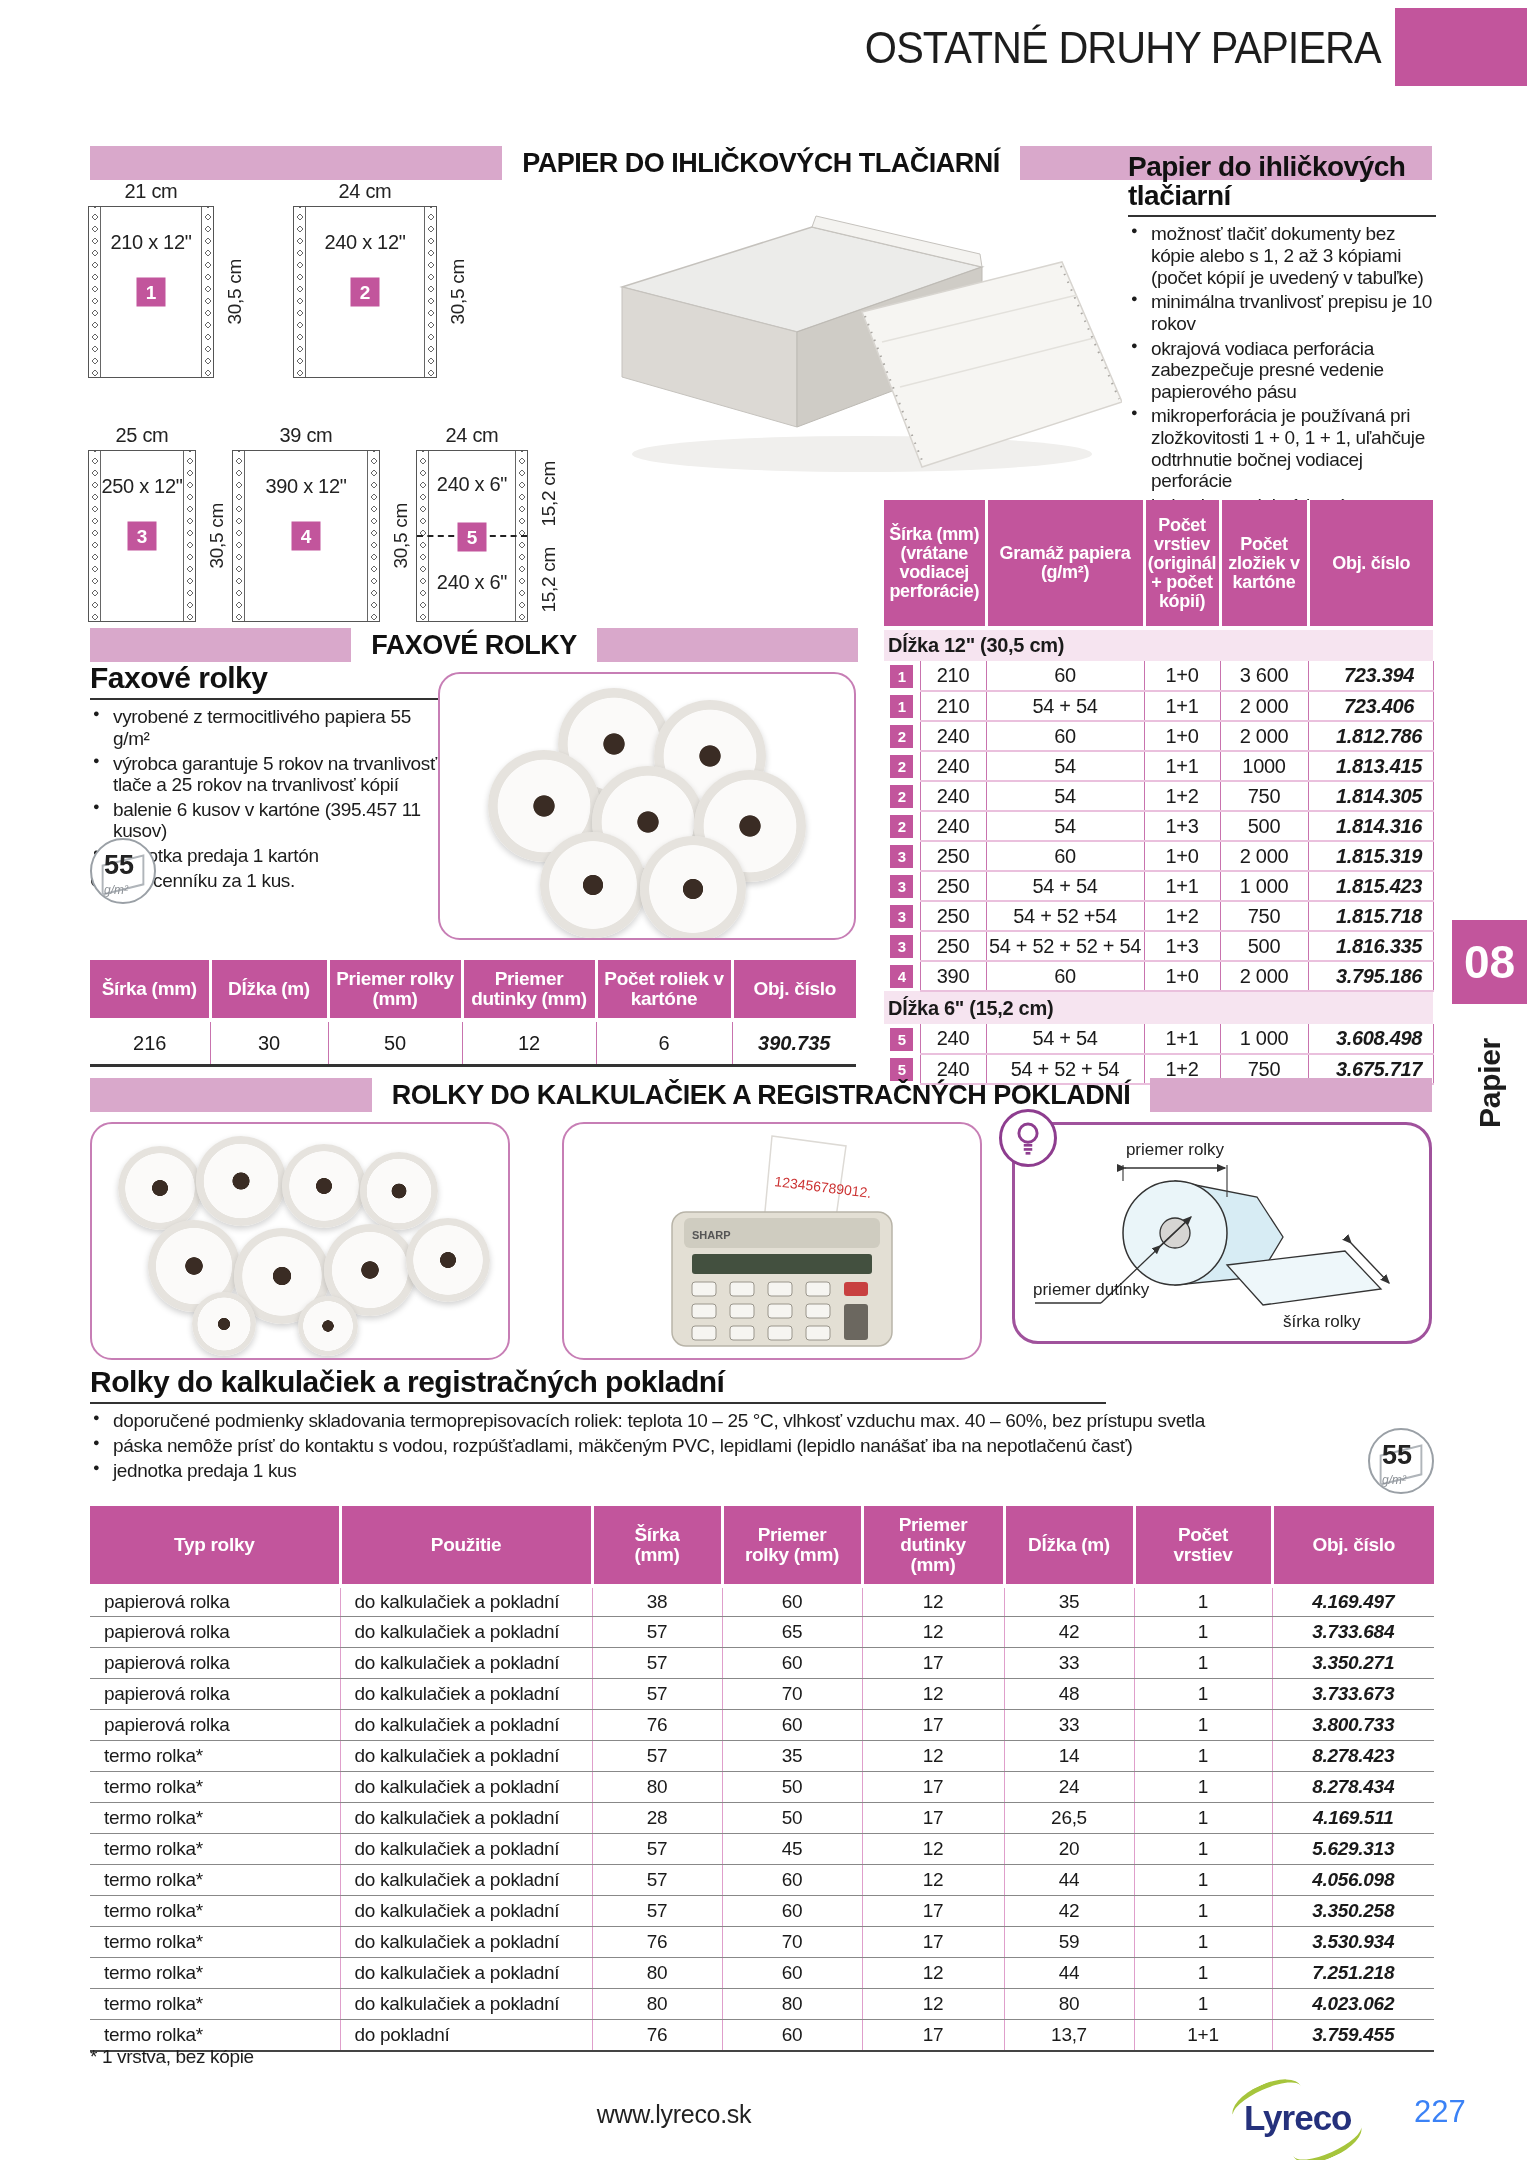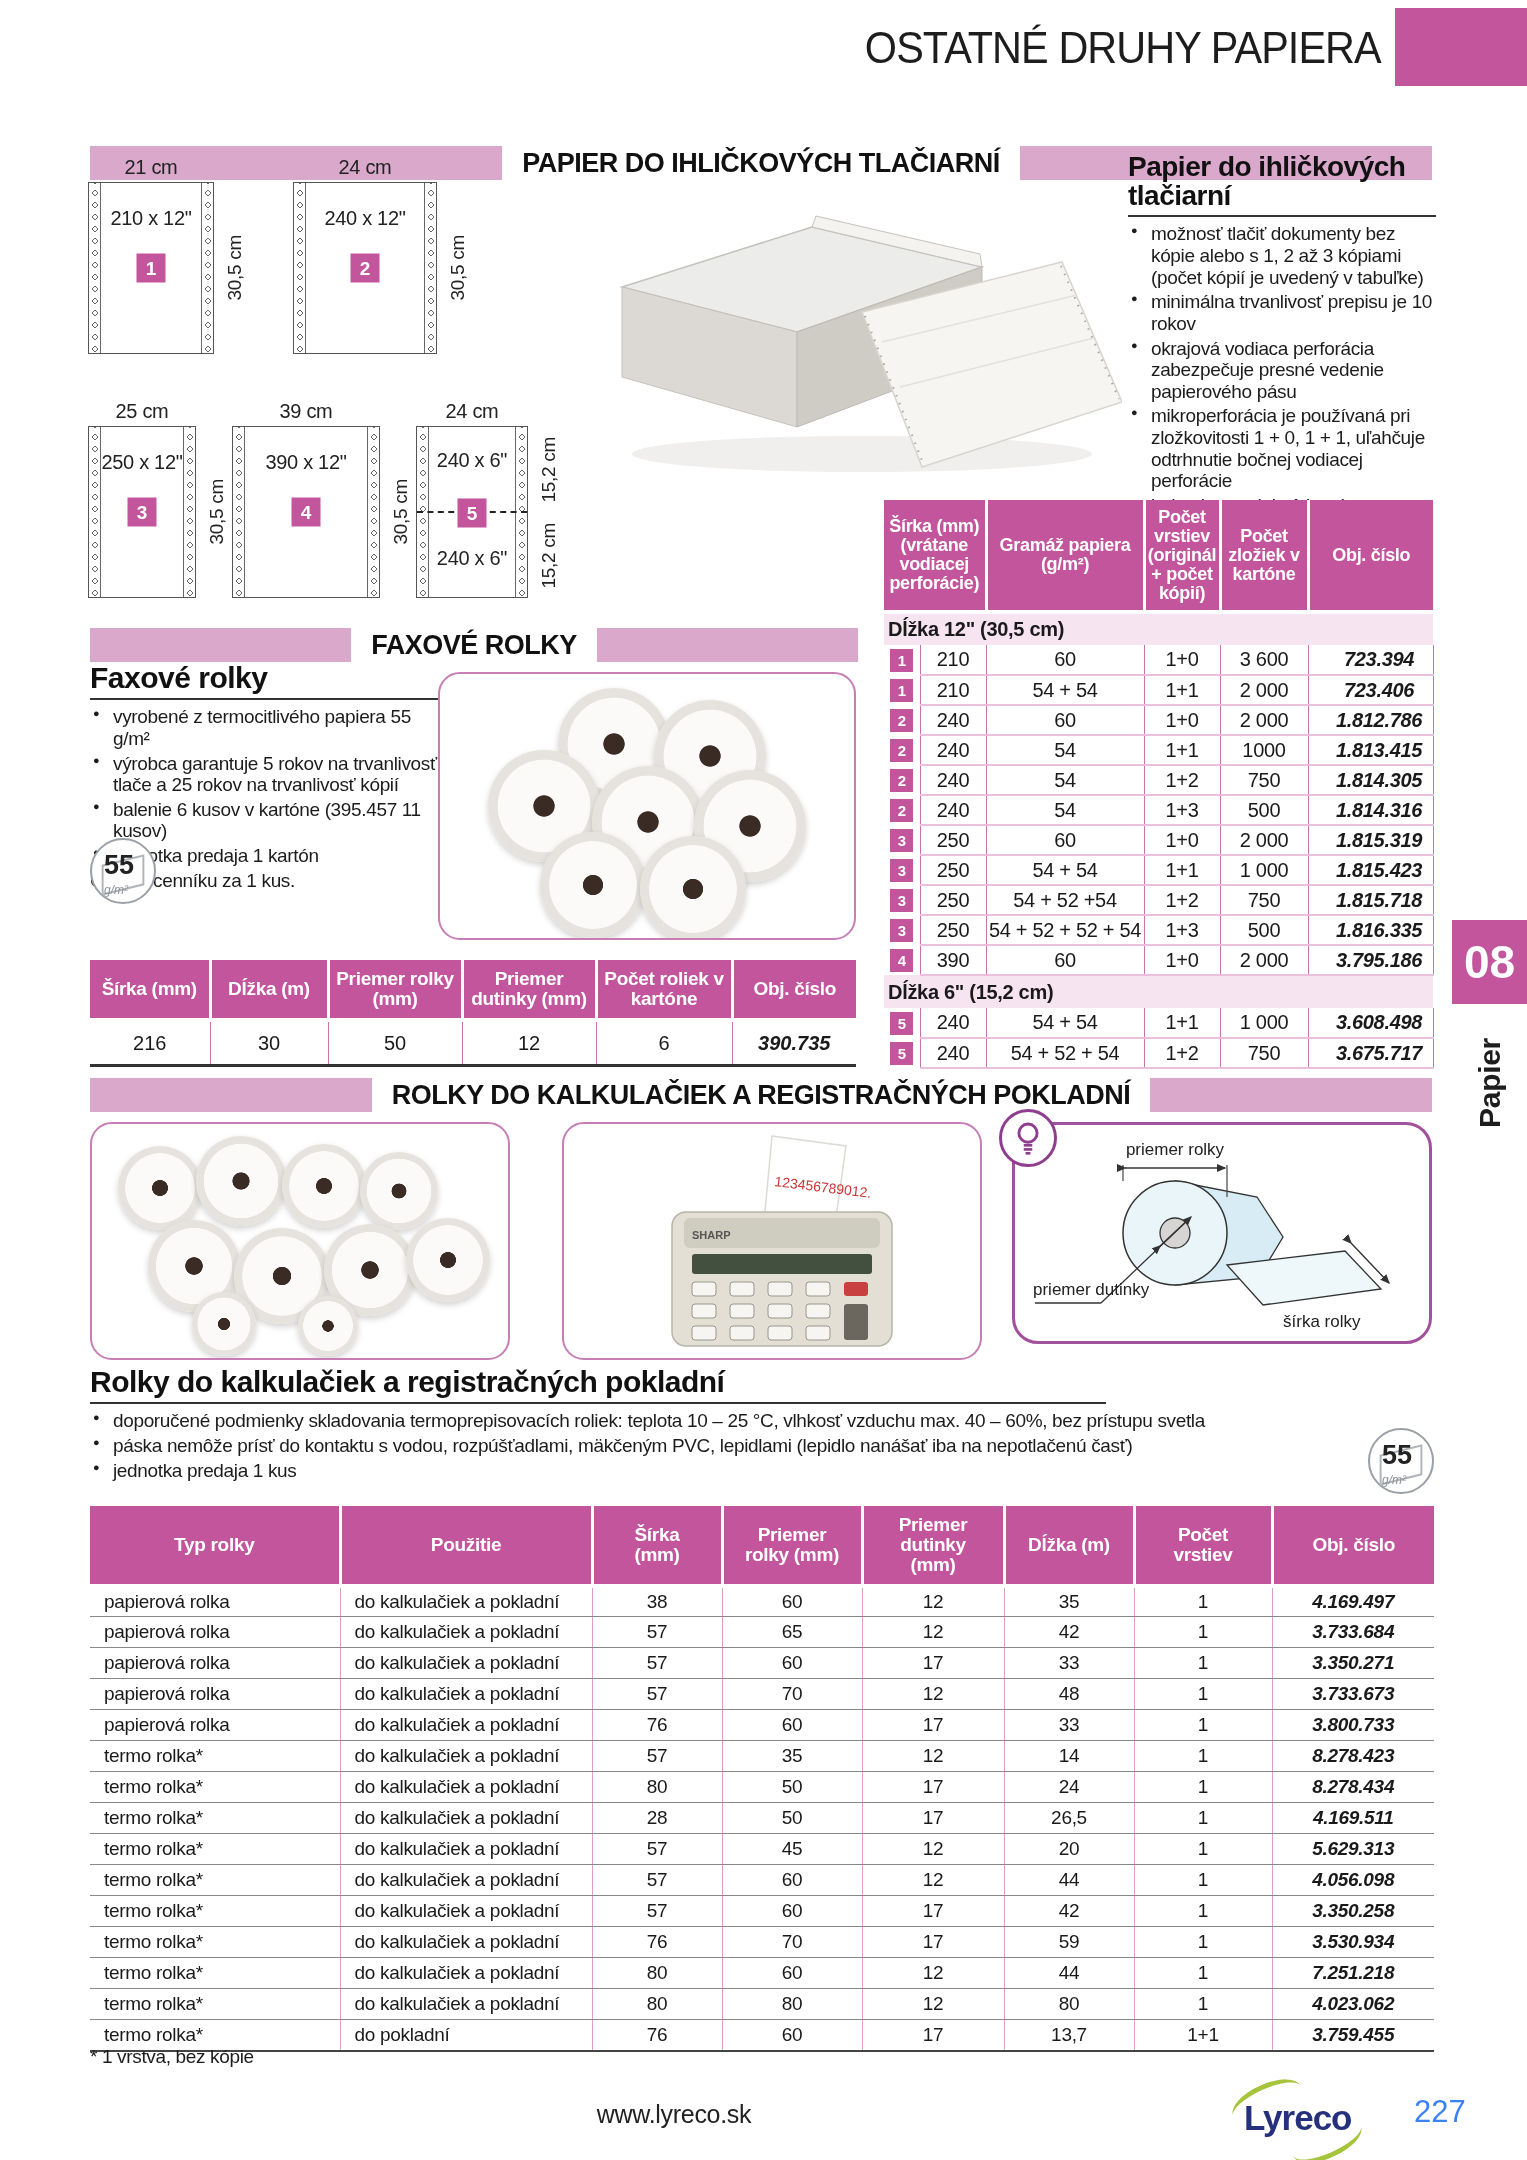--- a/index.html
+++ b/index.html
@@ -13,21 +13,21 @@
                 transform:scaleX(.92); transform-origin:right center; white-space:nowrap; }
   #corner-accent { right:0; top:8px; width:132px; height:78px; background:#c2559c; }
 
   
   .banner { display:flex; align-items:center; gap:20px; }
   .banner .bar { flex:1; height:34px; background:#d9a8cb; }
   .banner h2 { font-size:27px; font-weight:bold; letter-spacing:-.5px; white-space:nowrap; color:#111; }
 
   
   .dgm-row { display:flex; }
-  .dgm .dim-top { text-align:center; font-size:20px; height:24px; margin-bottom:2px; color:#222; letter-spacing:-.3px; }
+  .dgm .dim-top { text-align:center; font-size:20px; height:24px; margin-bottom:2px; color:#222; letter-spacing:-.3px;margin-top:24px; }
   .sheet { position:relative; border:1px solid #555; background:#fff; }
   .perf { position:absolute; top:0; bottom:0; width:12px;
           background-image:radial-gradient(circle at 6px 6px, #fff 1.6px, #666 1.8px, #666 2.6px, rgba(0,0,0,0) 2.9px);
           background-size:12px 12px; background-position:0 4px; }
   .perf.pl { left:0; border-right:1px solid #666; }
   .perf.pr { right:0; border-left:1px solid #666; }
   .sheet .size { position:absolute; top:24px; left:12px; right:12px; text-align:center; font-size:20px; letter-spacing:-.3px; color:#222; }
   .nbadge { display:flex; align-items:center; justify-content:center; background:#c2559c; color:#fff; font-weight:bold; }
   .sheet .nbadge { position:absolute; left:50%; top:50%; width:29px; height:29px; font-size:19px; transform:translate(-50%,-50%); }
   .dim-side-wrap { position:absolute; right:-33px; top:0; bottom:0; display:flex; align-items:center; }
@@ -49,21 +49,21 @@
   .badge55 { width:66px; height:66px; border:2px solid #9aa0a6; border-radius:50%; background:#fff; position:relative; overflow:hidden; }
   .badge55 .paper { position:absolute; left:9px; top:20px; width:44px; height:30px; border:2px solid #b0b5ba; background:#fff; transform:rotate(-14deg) skewX(-14deg); }
   .badge55 .val { position:absolute; left:0; right:8px; top:10px; text-align:center; font-size:27px; font-weight:bold; color:#222; }
   .badge55 .unit { position:absolute; left:12px; bottom:5px; font-size:12px; font-style:italic; color:#8b9096; }
 
   
   table.t { border-collapse:collapse; table-layout:fixed; }
   table.t th { background:#c2559c; color:#fff; font-weight:bold; text-align:center; vertical-align:middle; line-height:1.05; letter-spacing:-.3px; }
   table.t th + th { border-left:3px solid #fff; }
 
-  table.t1 th { font-size:18px; padding:8px 2px; border-bottom:4px solid #fff; }
+  table.t1 th { font-size:18px; padding:16px 2px; border-bottom:4px solid #fff; }
   table.t1 td { font-size:20px; text-align:center; height:30px; letter-spacing:-.3px; }
   table.t1 tr.datarow td.v { border-left:1px solid #c873ae; border-bottom:2px solid #eac0dd; }
   table.t1 tr.datarow td.v:last-child { border-right:1px solid #c873ae;padding-left:17px; }
   table.t1 tr.group td { background:#f6e4f0; font-weight:bold; font-size:20px; text-align:left; padding:4px 2px 4px 4px; height:33px; }
   table.t1 td.bcell { background:#fff; }
   table.t1 .nbadge { width:23px; height:23px; font-size:15px; margin:0 auto; }
   td.obj { font-weight:bold; font-style:italic; }
 
   table.tfax th { font-size:19px; padding:9px 2px; border-bottom:4px solid #fff; }
   table.tfax td { font-size:20px; text-align:center; padding:10px 0 9px; border-bottom:3px solid #333; }

